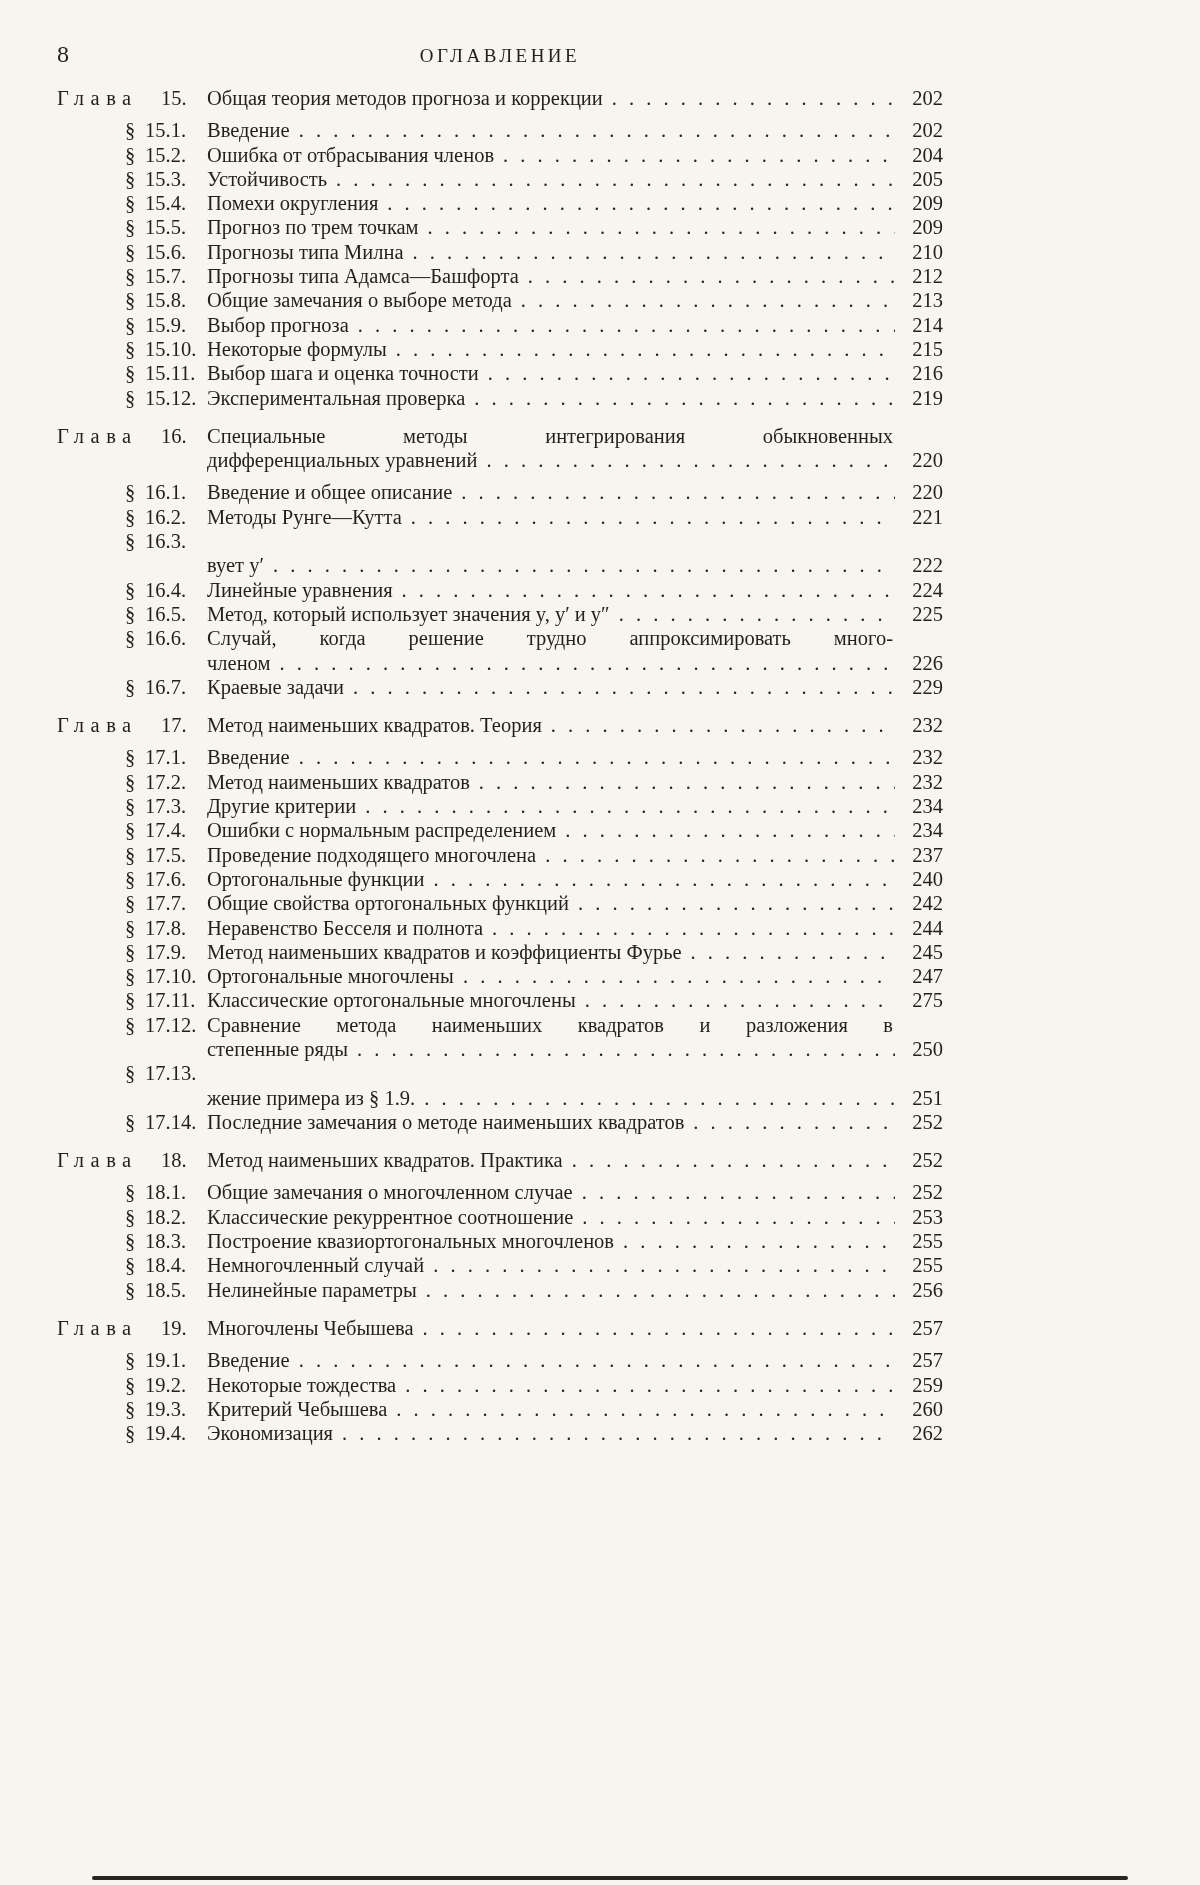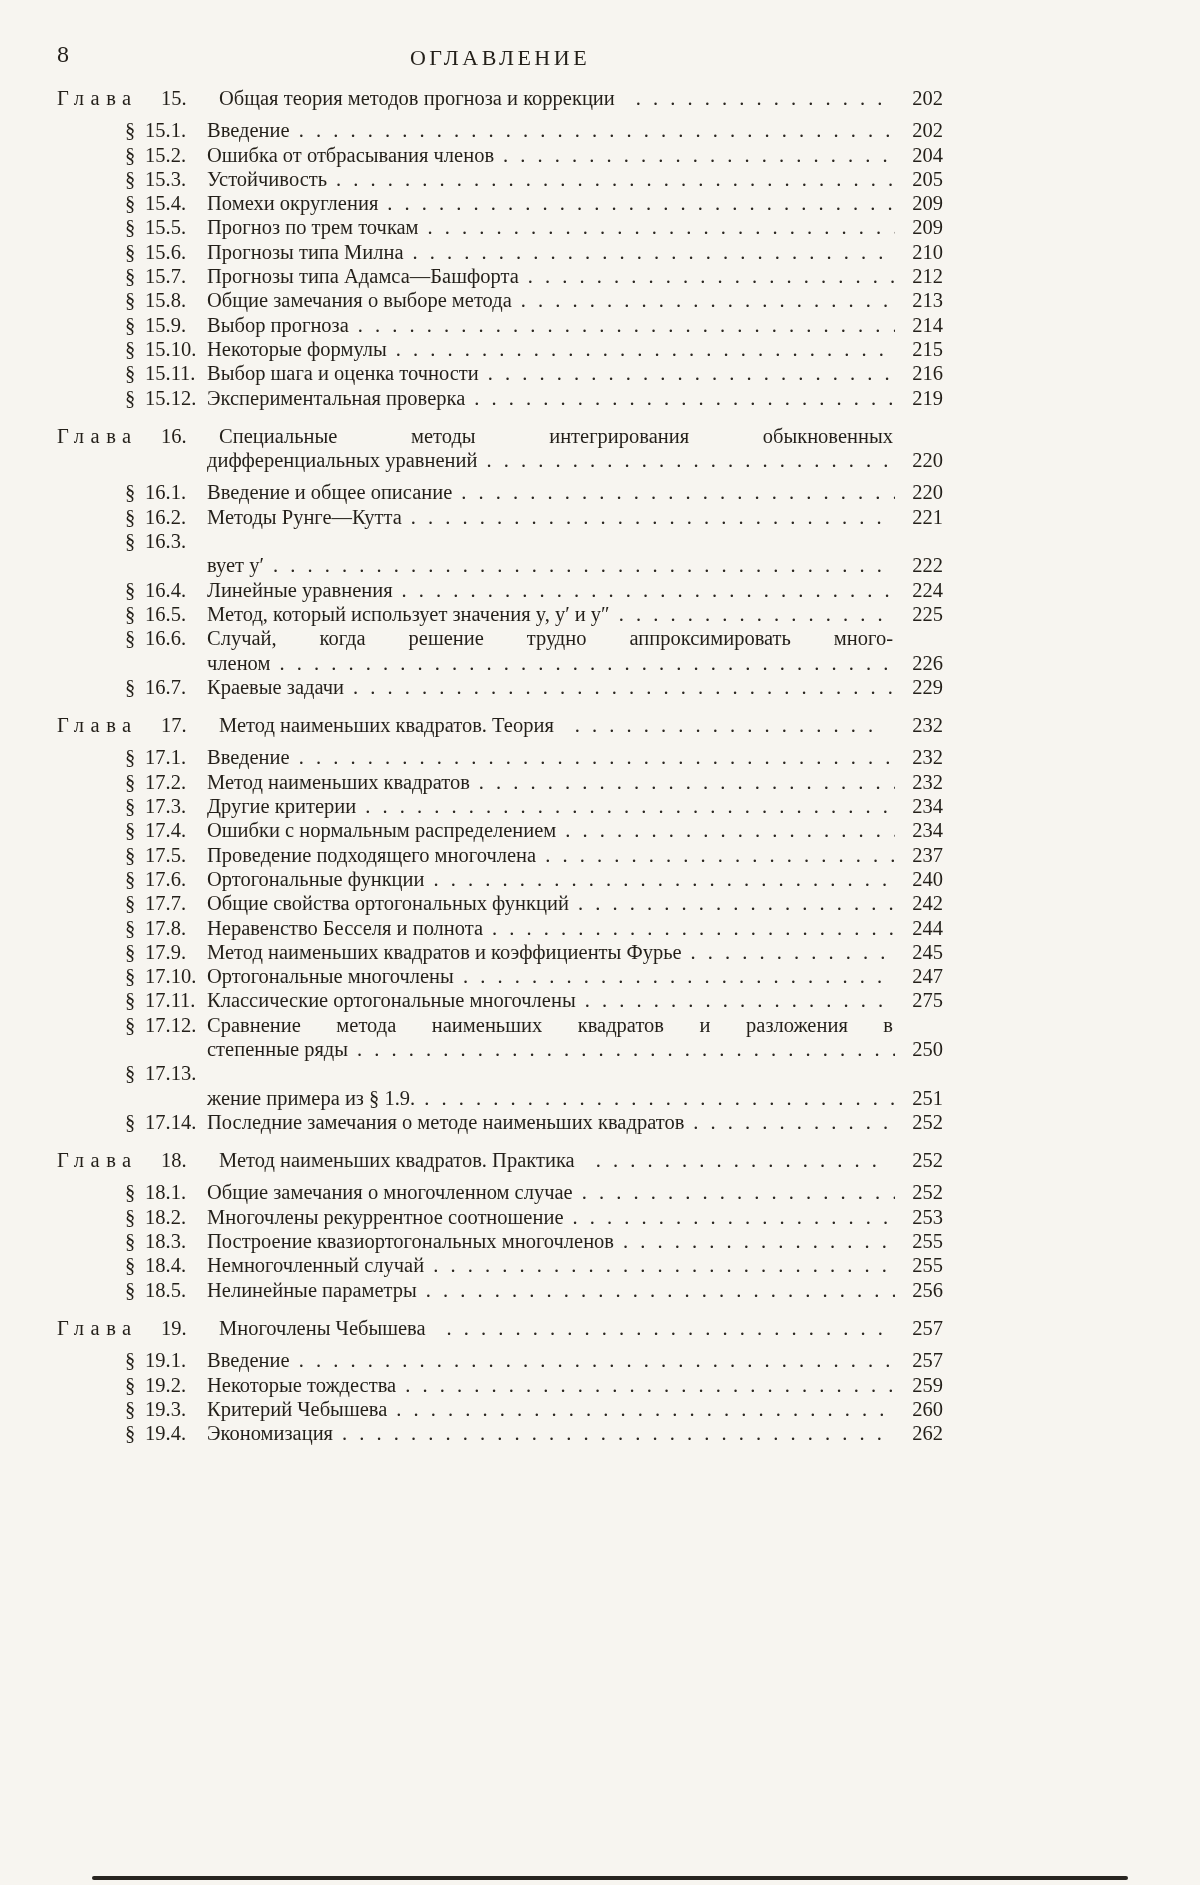--- a/index.html
+++ b/index.html
@@ -11,21 +11,21 @@
     color:#231f19;
     position:relative;
     overflow:hidden;
   }
   .page { position:absolute; inset:0; padding:40px 257px 0 57px; }
 
   
   .header { position:relative; height:30px; margin-bottom:16px; }
   .folio { position:absolute; left:0; top:0; font-size:24px; line-height:28px; }
   .running-title { position:absolute; left:0; right:0; top:5px; text-align:center;
-                   font-size:22px; letter-spacing:3.5px; }
+                   font-size:19px; letter-spacing:3.5px; }
 
   
   .toc { }
   .row { display:flex; align-items:baseline; font-size:20.5px; line-height:24.3px; }
   .row .head { flex:0 0 auto; white-space:nowrap; }
 
   .sec .head { margin-left:68px; width:82px; }
   .sec .mk { display:inline-block; width:14px; margin-right:6px; }
 
   .ch .head { width:150px; }
@@ -36,21 +36,21 @@
 
   .text { flex:0 1 auto; }
   .text.fill { flex:1 1 auto; text-align:justify; text-align-last:justify; margin-right:50px; }
   .ch .text { font-weight:400; }
 
   .leader { flex:1 1 0; overflow:hidden; white-space:nowrap;
             letter-spacing:3.5px; margin:0 2px 0 9px; color:#2b2620; }
   .pg { flex:0 0 46px; text-align:right; white-space:nowrap; }
   .ch .pg { font-weight:400; }
 
-  .ch-first { margin-top:14px;gap:12px; }
+  .ch-first { margin-top:14px; }
   .head-end { margin-bottom:8px; }
 
   
   .scan-line { position:absolute; left:92px; right:72px; bottom:5px; height:4px;
                background:#16120e; border-radius:2px; opacity:.92; }
 </style>
 </head>
 <body>
 
 <div class="page">
@@ -306,21 +306,21 @@
     <span class="pg">252</span>
   </div>
       <div class="row sec">
     <span class="head"><span class="mk">§</span><span class="sn">18.1.</span></span>
     <span class="text">Общие замечания о многочленном случае</span>
     <span class="leader">. . . . . . . . . . . . . . . . . . . . . . . . . . . . . . . . . . . . . . . . . . . . . . . . . . . . . . . . . . . . . . . . . . . . . . . . . . . . . . . . . . . . . . . . . . . . . . . . . . . . . . . . . . . . . . </span>
     <span class="pg">252</span>
   </div>
       <div class="row sec">
     <span class="head"><span class="mk">§</span><span class="sn">18.2.</span></span>
-    <span class="text">Многочлены рекуррентное соотношение</span>
+    <span class="text">Классические рекуррентное соотношение</span>
     <span class="leader">. . . . . . . . . . . . . . . . . . . . . . . . . . . . . . . . . . . . . . . . . . . . . . . . . . . . . . . . . . . . . . . . . . . . . . . . . . . . . . . . . . . . . . . . . . . . . . . . . . . . . . . . . . . . . . </span>
     <span class="pg">253</span>
   </div>
       <div class="row sec">
     <span class="head"><span class="mk">§</span><span class="sn">18.3.</span></span>
     <span class="text">Построение квазиортогональных многочленов</span>
     <span class="leader">. . . . . . . . . . . . . . . . . . . . . . . . . . . . . . . . . . . . . . . . . . . . . . . . . . . . . . . . . . . . . . . . . . . . . . . . . . . . . . . . . . . . . . . . . . . . . . . . . . . . . . . . . . . . . . </span>
     <span class="pg">255</span>
   </div>
       <div class="row sec">

